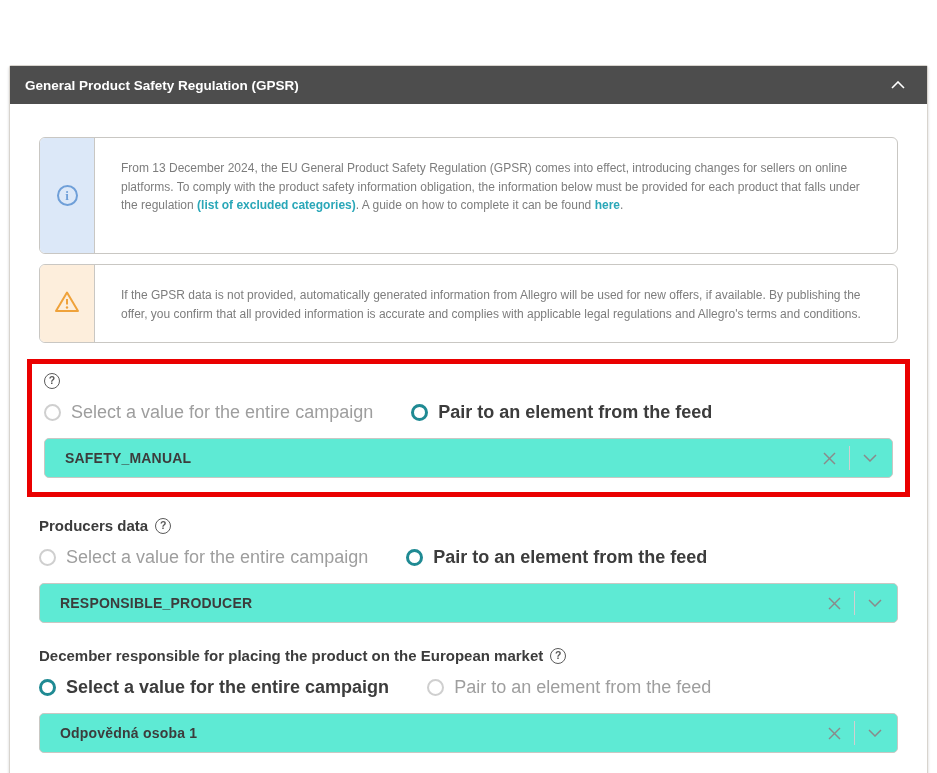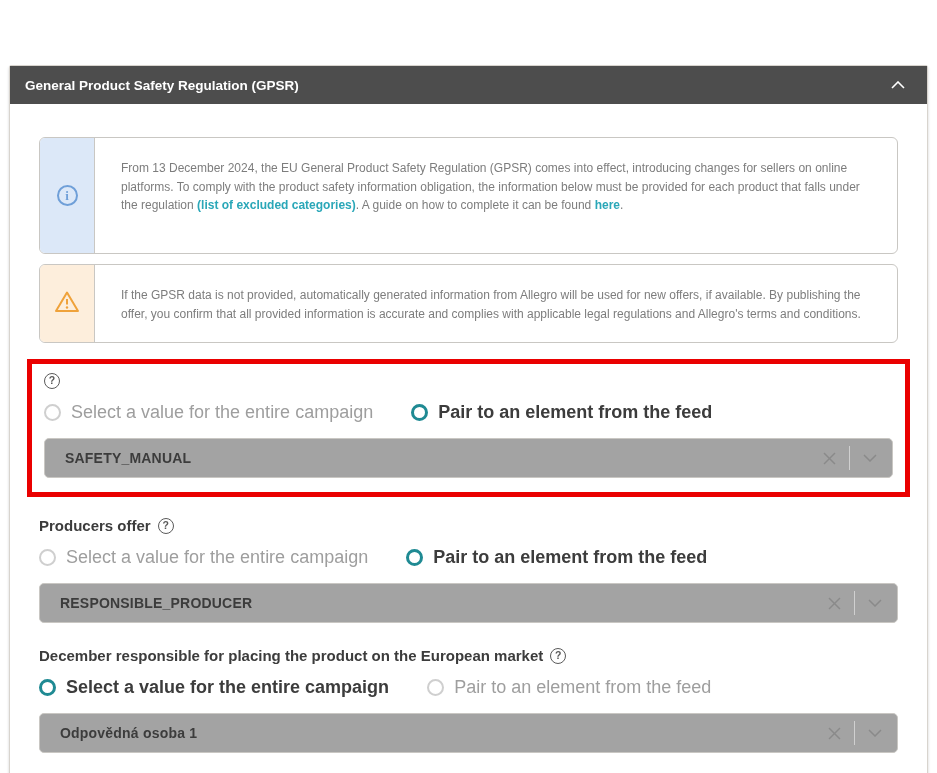--- a/index.html
+++ b/index.html
@@ -63,21 +63,21 @@
     width: 17px; height: 17px; border-radius: 50%; background: #fff; flex: 0 0 17px;
   }
   .radio-circle.sel   { border: 3.5px solid #1f8a93; }
   .radio-circle.unsel { border: 2px solid #cfcfcf; }
   .radio-lbl { font-size: 18px; }
   .radio-lbl.on  { color: #3c3c3c; font-weight: bold; }
   .radio-lbl.off { color: #9e9e9e; }
 
   .select-box {
     height: 40px; border: 1px solid #c9c7c3; border-radius: 5px;
-    display: flex; align-items: center; padding: 0 15px 0 20px; background: #a3a3a3;
+    display: flex; align-items: center; padding: 0 15px 0 20px; background: #5eead4;
     cursor: pointer;
   }
   .select-value { flex: 1; font-size: 14px; font-weight: bold; color: #3c3c3c; letter-spacing: .2px; }
   .select-icons { display: flex; align-items: center; gap: 13px; }
   .sel-divider { width: 1px; height: 24px; background: #d0d0d0; }
   .icon-btn { display: flex; align-items: center; cursor: pointer; }
 
   
   .highlight {
     border: 5px solid #ea0000; margin: 16px -12px 0; padding: 9px 12px 14px;
@@ -151,21 +151,21 @@
                   <polyline points="1,1 7,7 13,1" fill="none" stroke="#8a8a8a" stroke-width="1.5"></polyline>
                 </svg>
             </span>
           </span>
         </div>
       </div>
     </div>
 
     <div class="field-group group-2">
       <div class="field-label-row">
-        <span>Producers offer</span>
+        <span>Producers data</span>
         <span class="help-icon">?</span>
       </div>
       <div class="radio-row">
         <div class="radio-opt">
           <span class="radio-circle unsel"></span>
           <span class="radio-lbl off">Select a value for the entire campaign</span>
         </div>
         <div class="radio-opt">
           <span class="radio-circle sel"></span>
           <span class="radio-lbl on">Pair to an element from the feed</span>

